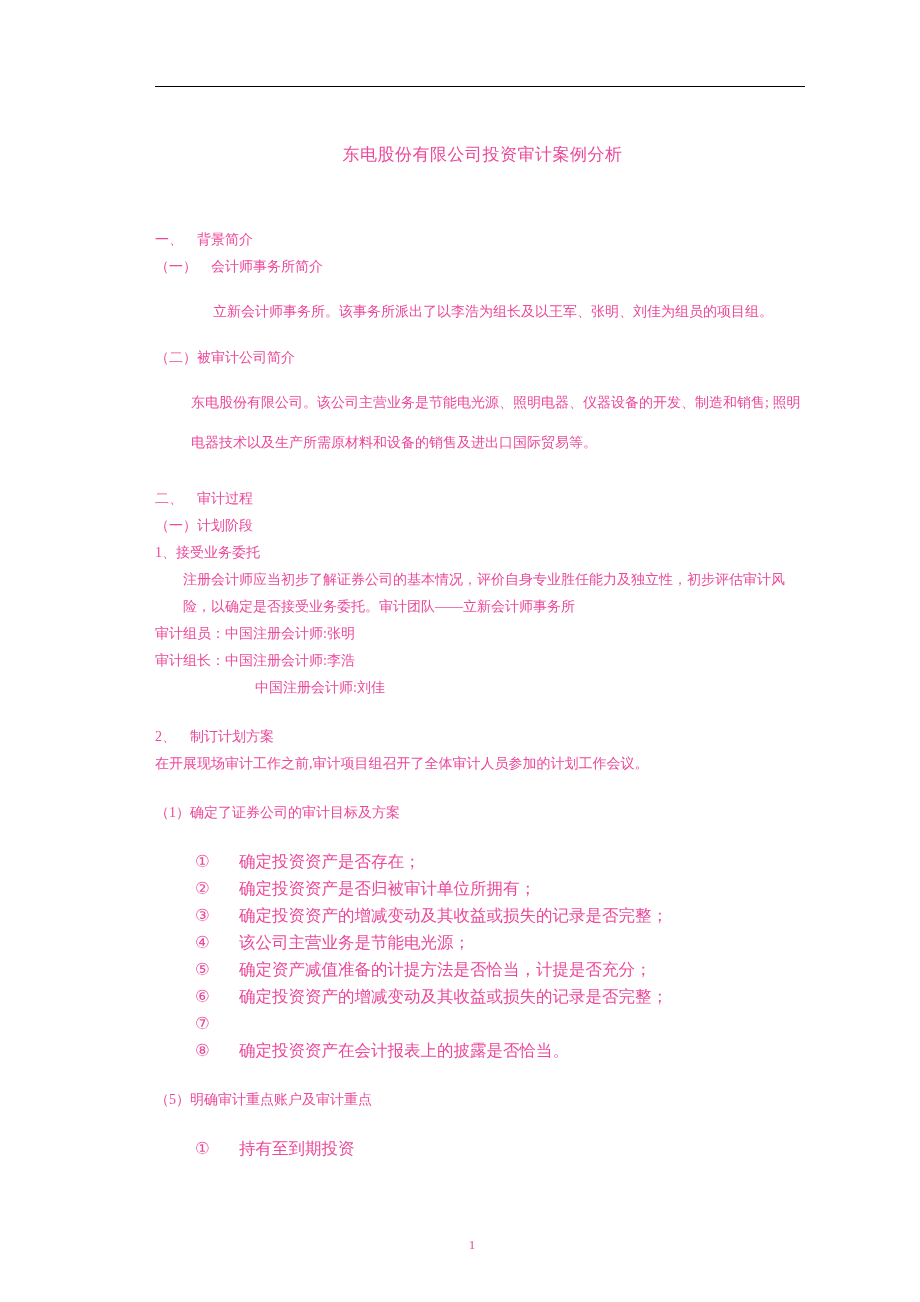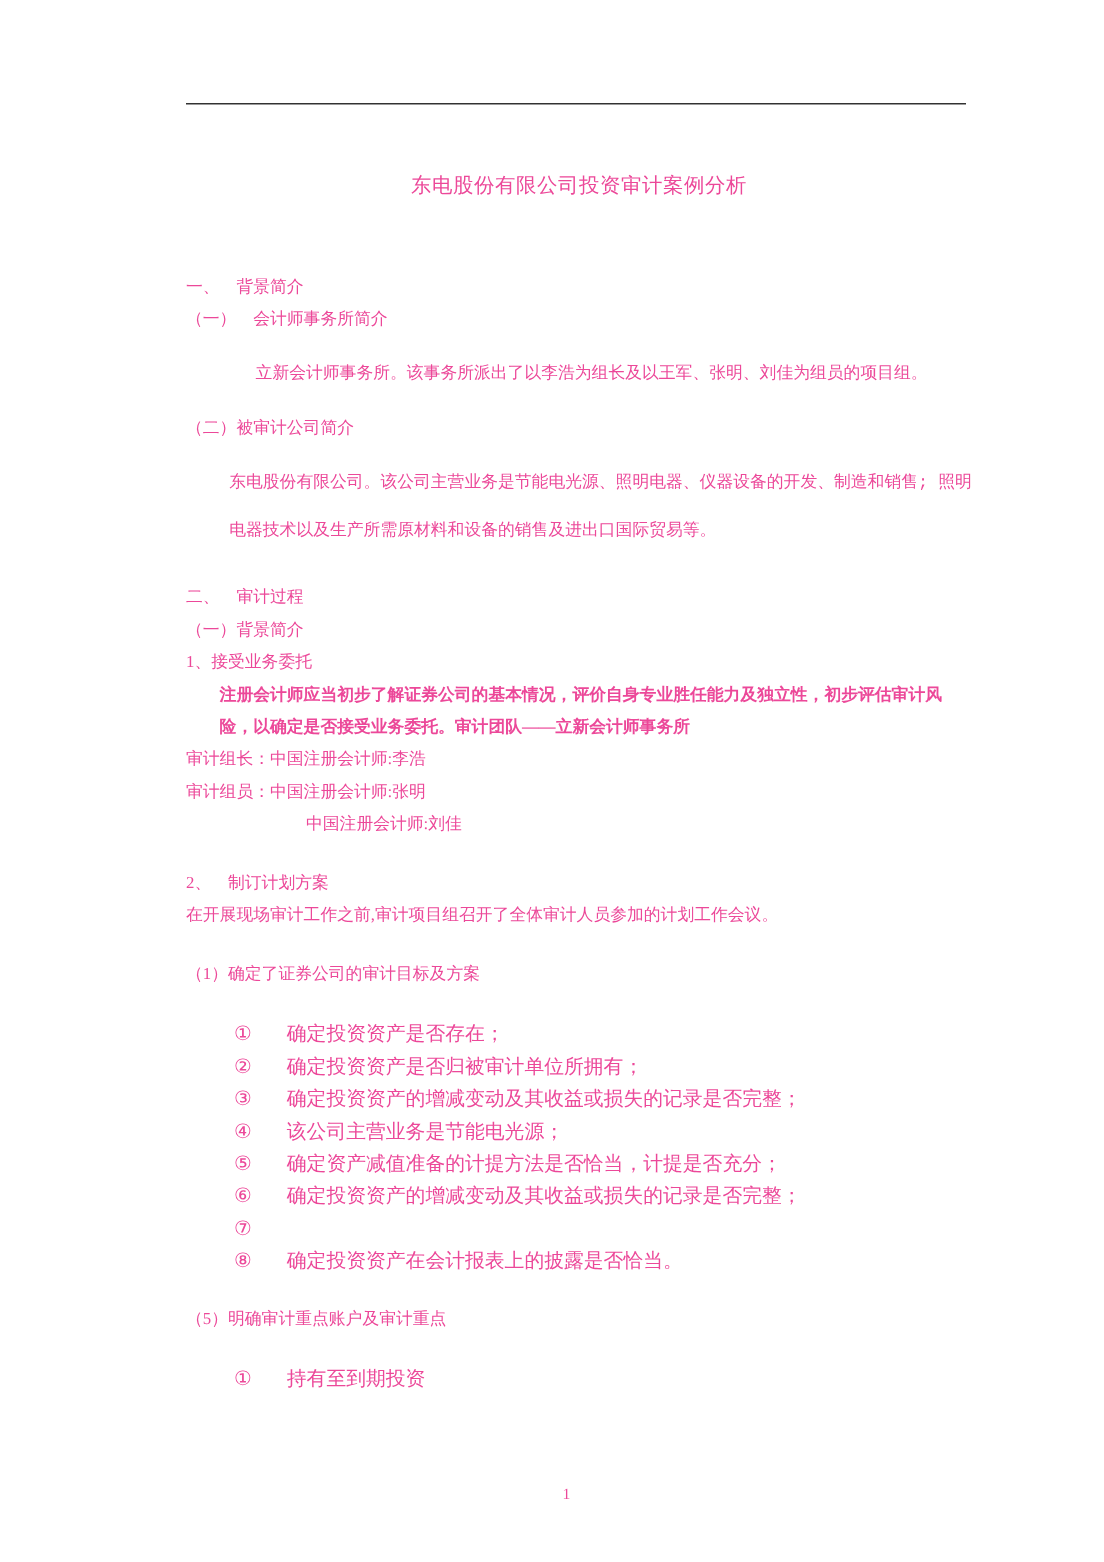--- a/index.html
+++ b/index.html
@@ -43,25 +43,24 @@
   .spacer-md { height: 22px; }
   .spacer-sm { height: 12px; }
 
   p {
     margin: 0;
     font-size: 14px;
     line-height: 27px;
   }
   p.loose {
     line-height: 40px;
-    font-family: Liberation Mono, monospace;
   }
   .indent-3 { padding-left: 58px; }
   .indent-4 { padding-left: 36px; }
-  .indent-5 { padding-left: 28px; font-weight: bold; }
+  .indent-5 { padding-left: 28px; }
   .indent-hang { padding-left: 100px; }
 
   .list {
     margin: 0;
     padding: 0;
     list-style: none;
   }
   .list li {
     font-size: 16.5px;
     line-height: 27px;
@@ -106,25 +105,25 @@
     <div class="spacer-sm"></div>
     <p class="loose indent-3">立新会计师事务所。该事务所派出了以李浩为组长及以王军、张明、刘佳为组员的项目组。</p>
     <div class="spacer-sm"></div>
     <p>（二）被审计公司简介</p>
     <div class="spacer-sm"></div>
     <p class="loose indent-4">东电股份有限公司。该公司主营业务是节能电光源、照明电器、仪器设备的开发、制造和销售; 照明电器技术以及生产所需原材料和设备的销售及进出口国际贸易等。</p>
 
     <div class="spacer-md"></div>
 
     <p>二、　审计过程</p>
-    <p>（一）背景简介</p>
+    <p>（一）计划阶段</p>
     <p>1、接受业务委托</p>
     <p class="indent-5">注册会计师应当初步了解证券公司的基本情况，评价自身专业胜任能力及独立性，初步评估审计风险，以确定是否接受业务委托。审计团队——立新会计师事务所</p>
+    <p>审计组员：中国注册会计师:张明</p>
     <p>审计组长：中国注册会计师:李浩</p>
-    <p>审计组员：中国注册会计师:张明</p>
     <p class="indent-hang">中国注册会计师:刘佳</p>
 
     <div class="spacer-md"></div>
 
     <p>2、　制订计划方案</p>
     <p>在开展现场审计工作之前,审计项目组召开了全体审计人员参加的计划工作会议。</p>
 
     <div class="spacer-md"></div>
 
     <p>（1）确定了证券公司的审计目标及方案</p>

